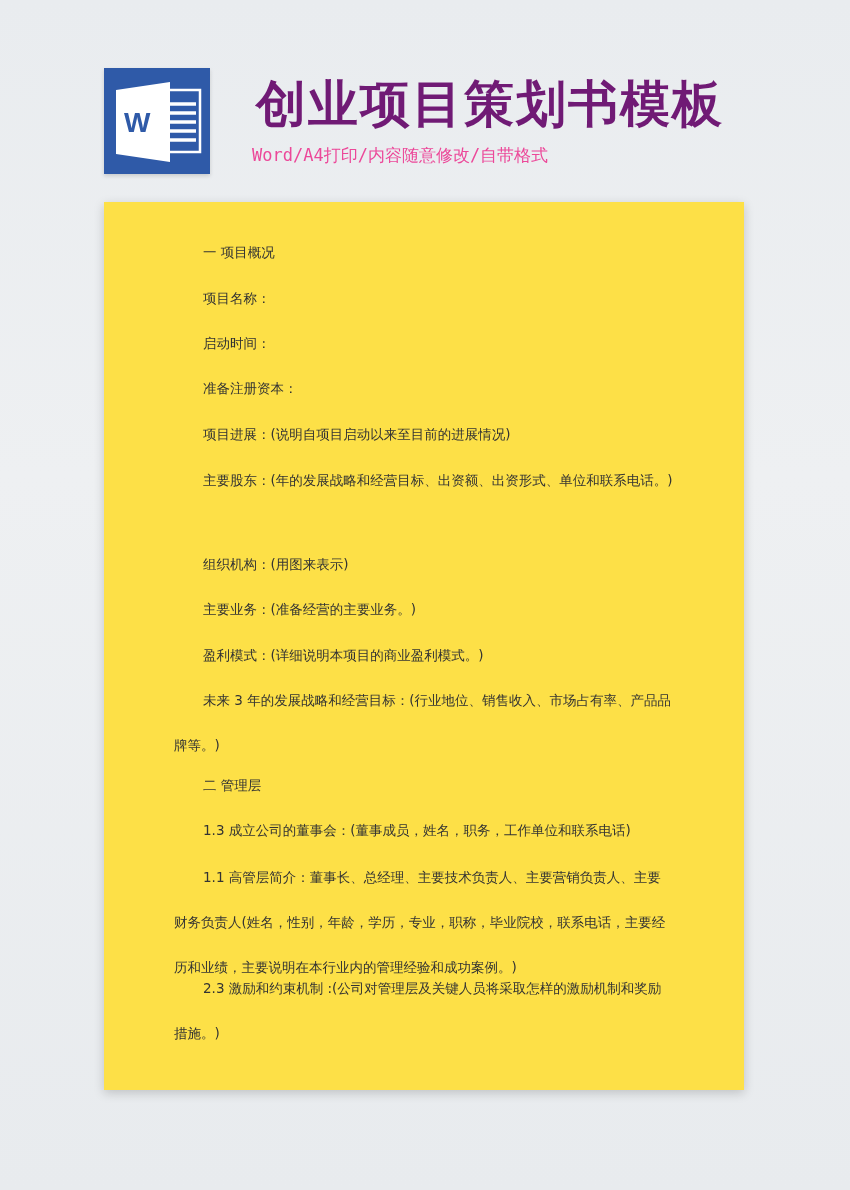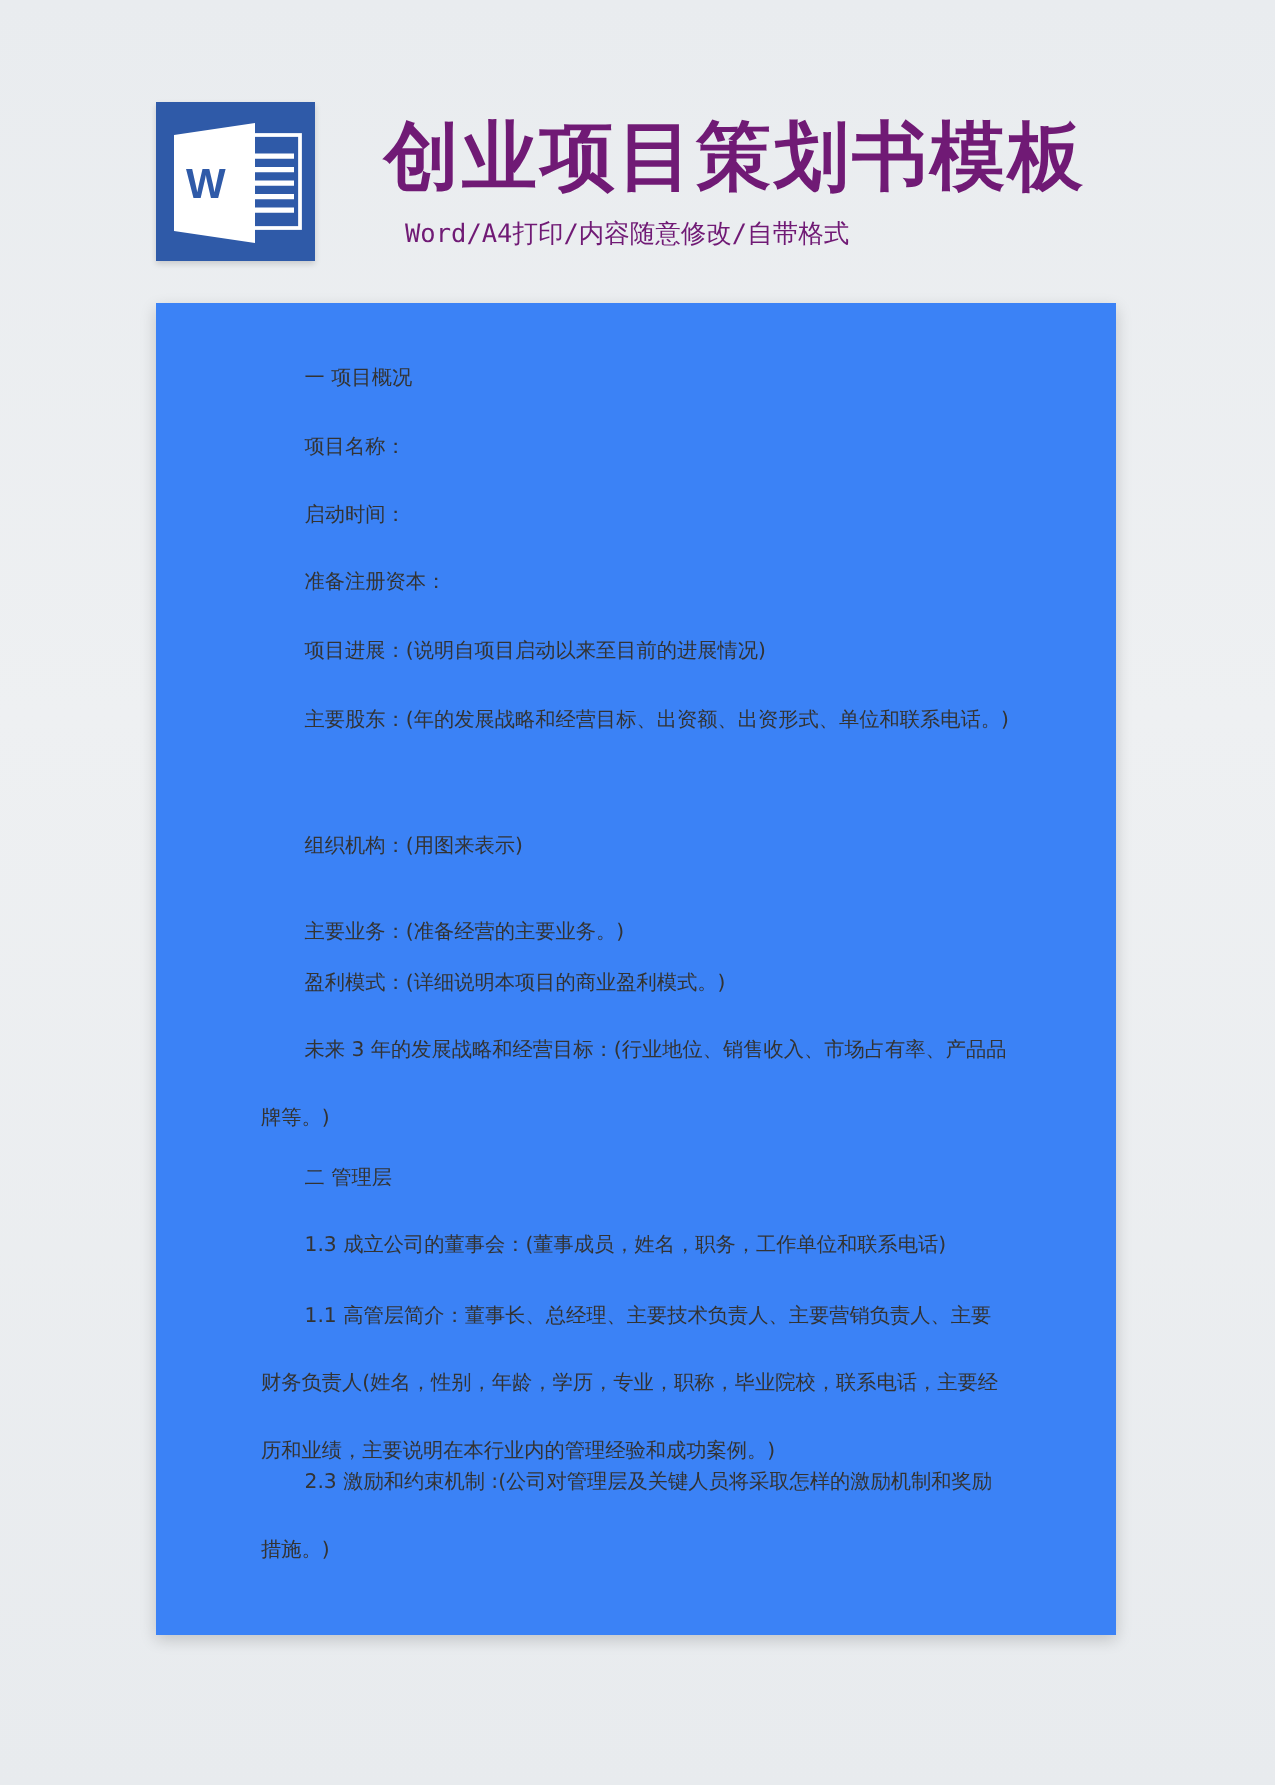--- a/index.html
+++ b/index.html
@@ -11,26 +11,26 @@
   .word-icon {
     position:absolute; left:104px; top:68px; width:106px; height:106px;
     background:#2f5aa8; box-shadow:0 2px 4px rgba(0,0,0,0.15);
   }
   .word-icon svg { position:absolute; left:0; top:0; }
   .title {
     position:absolute; left:256px; top:72px; font-size:50px; font-weight:bold;
     color:#701a75; letter-spacing:2px; line-height:64px; white-space:nowrap;
   }
   .subtitle {
-    position:absolute; left:270px; top:144px; font-size:17px; color:#701a75;
+    position:absolute; left:252px; top:144px; font-size:17px; color:#ec4899;
     font-family:"DejaVu Sans Mono", "Liberation Mono", monospace; white-space:nowrap;
   }
   .page {
     position:absolute; left:104px; top:202px; width:640px; height:888px;
-    background:#3b82f6; box-shadow:0 3px 10px rgba(0,0,0,0.18);
+    background:#fde047; box-shadow:0 3px 10px rgba(0,0,0,0.18);
   }
   .para {
     position:absolute; left:70px; width:500px; font-size:13.5px; color:#333;
     line-height:45px; text-indent:29px; margin:0;
   }
   .para.heading { text-indent:29px; }
 </style>
 </head>
 <body>
 
@@ -53,20 +53,20 @@
 <div class="subtitle">Word/A4打印/内容随意修改/自带格式</div>
 
 <div class="page">
   <p class="para heading" style="top:28px">一  项目概况</p>
   <p class="para" style="top:74px">项目名称：</p>
   <p class="para" style="top:119px">启动时间：</p>
   <p class="para" style="top:164px">准备注册资本：</p>
   <p class="para" style="top:210px">项目进展：(说明自项目启动以来至目前的进展情况)</p>
   <p class="para" style="top:256px">主要股东：(年的发展战略和经营目标、出资额、出资形式、单位和联系电话。)</p>
   <p class="para" style="top:340px">组织机构：(用图来表示)</p>
-  <p class="para" style="top:397px">主要业务：(准备经营的主要业务。)</p>
+  <p class="para" style="top:385px">主要业务：(准备经营的主要业务。)</p>
   <p class="para" style="top:431px">盈利模式：(详细说明本项目的商业盈利模式。)</p>
   <p class="para" style="top:476px">未来 3 年的发展战略和经营目标：(行业地位、销售收入、市场占有率、产品品牌等。)</p>
   <p class="para heading" style="top:561px">二  管理层</p>
   <p class="para" style="top:606px">1.3  成立公司的董事会：(董事成员，姓名，职务，工作单位和联系电话)</p>
   <p class="para" style="top:653px">1.1  高管层简介：董事长、总经理、主要技术负责人、主要营销负责人、主要财务负责人(姓名，性别，年龄，学历，专业，职称，毕业院校，联系电话，主要经历和业绩，主要说明在本行业内的管理经验和成功案例。)</p>
   <p class="para" style="top:764px">2.3 激励和约束机制 :(公司对管理层及关键人员将采取怎样的激励机制和奖励措施。)</p>
 </div>
 
 </body></html>

